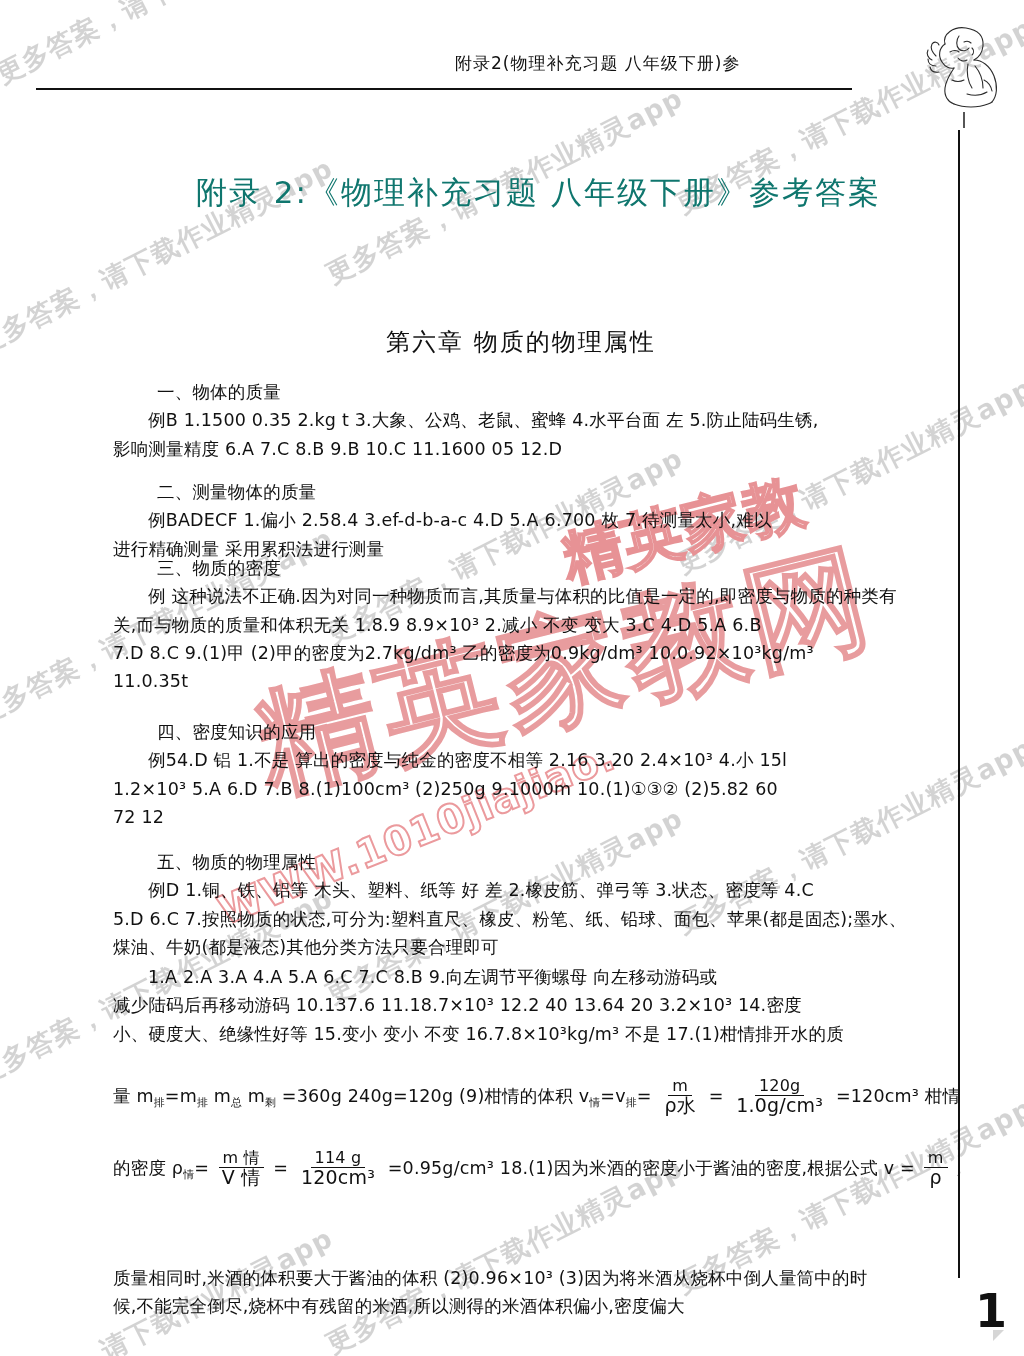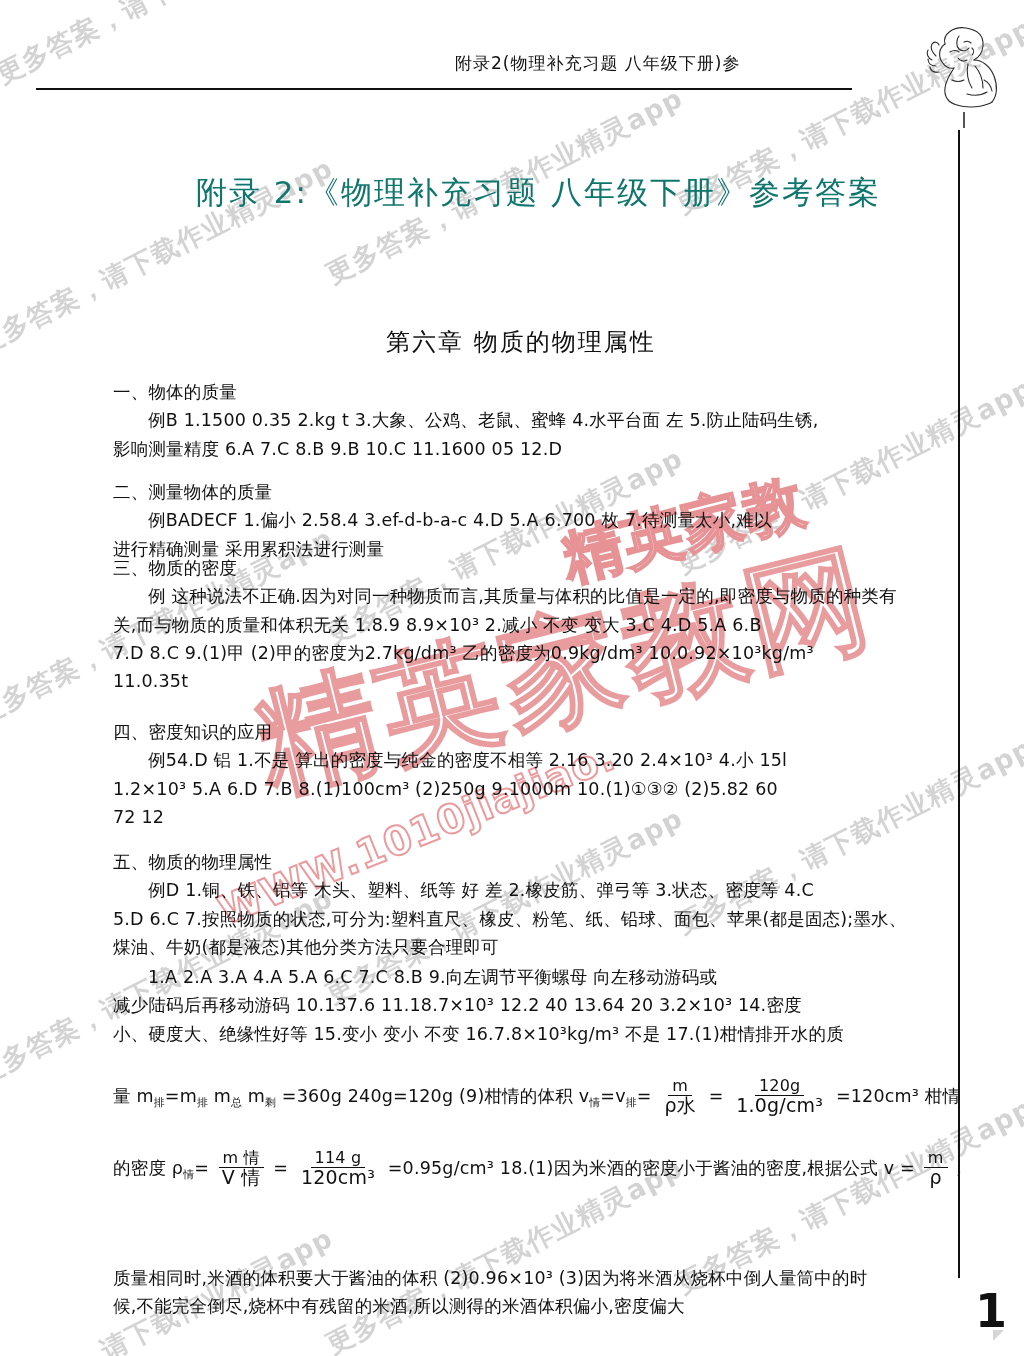--- a/index.html
+++ b/index.html
@@ -84,21 +84,21 @@
   }
 
   .body-text{
     position:absolute;left:113px;
     width:850px;
     font-size:17.5px;
     line-height:1.62;
     letter-spacing:.2px;
     color:#111;
   }
-  .sec-head{font-size:17.5px;}
+  .sec-head{font-size:17.5px;margin-left:44px;}
   .indent{text-indent:2em;display:block;}
   sub{font-size:.62em;vertical-align:sub;}
 
   .frac{
     display:inline-flex;flex-direction:column;align-items:center;
     vertical-align:middle;margin:0 3px;line-height:1.05;
   }
   .frac .num{border-bottom:1.6px solid #111;padding:0 4px;font-size:16px;}
   .frac .den{padding:0 4px;font-size:19px;}
 

